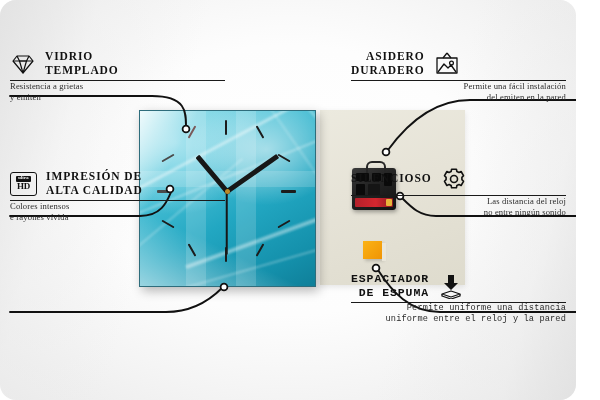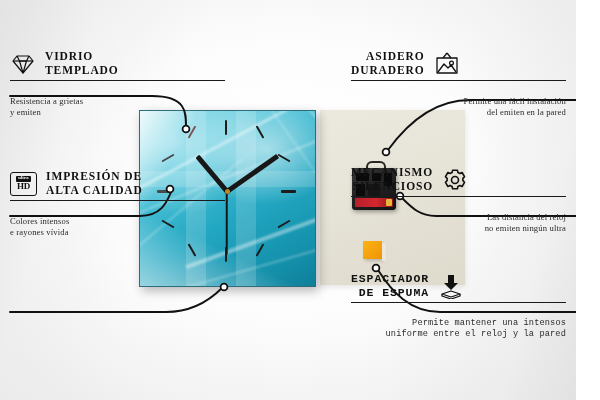--- a/index.html
+++ b/index.html
@@ -6,20 +6,21 @@
   body{
     width:600px;height:400px;overflow:hidden;
     font-family:"Liberation Serif", serif;
     background:#ffffff;
   }
   #stage{
     position:relative;width:576px;height:400px;overflow:hidden;
     background:
       radial-gradient(ellipse 420px 300px at 50% 45%, #ffffff 0%, #fdfdfd 45%, #f4f4f4 72%, #eaeaea 100%),
       linear-gradient(180deg,#f7f7f7 0%,#ffffff 30%,#fbfbfb 70%,#e8e8e8 100%);
+    border-radius: 16px;
   }
   #stage:before{
     content:"";position:absolute;left:0;top:0;width:600px;height:400px;
     background:linear-gradient(105deg, rgba(225,225,225,.85) 0%, rgba(236,236,236,.4) 14%,
       rgba(255,255,255,0) 30%, rgba(255,255,255,0) 68%, rgba(234,234,234,.45) 86%, rgba(222,222,222,.9) 100%);
     pointer-events:none;
   }
 
   
   #wires{position:absolute;left:0;top:0;width:600px;height:400px;}
@@ -84,21 +85,21 @@
   .feat.left{left:10px;text-align:left;}
   .feat.right{right:10px;text-align:right;}
   .feat-head{display:flex;align-items:center;gap:9px;}
   .feat.right .feat-head{}
   .feat-title{
     font-size:11.5px;line-height:13.5px;font-weight:bold;color:#111;
     letter-spacing:.9px;text-transform:uppercase;white-space:nowrap;
   }
   .rule{height:0;border-top:1px solid #1a1a1a;margin-top:3px;}
   .feat-desc{
-    font-size:8.6px;line-height:11px;color:#2b2b2b;margin-top:15px;letter-spacing:.15px;
+    font-size:8.6px;line-height:11px;color:#2b2b2b;margin-top:0;letter-spacing:.15px;
   }
   .ico{flex:0 0 auto;width:26px;height:26px;display:block;}
   .hd-badge{
     width:25px;height:22px;border:1.6px solid #111;border-radius:3px;
     display:flex;flex-direction:column;align-items:center;justify-content:center;
     line-height:1;flex:0 0 auto;
   }
   .hd-top{font-size:4.6px;font-weight:bold;background:#111;color:#fff;
     padding:.6px 2px;border-radius:1px;letter-spacing:.2px;}
   .hd-bot{font-size:9px;font-weight:bold;color:#111;letter-spacing:-.2px;margin-top:.5px;}
@@ -235,51 +236,50 @@
     <div class="rule"></div>
     <div class="feat-desc">
       <div>Permite una fácil instalación</div>
       <div>del emiten en la pared</div>
     </div>
   </div>
 
   <div class="feat right" style="top:166px;">
     <div class="feat-head">
       <div>
-        <div class="feat-title">MECANISMO</div>
         <div class="feat-title">SILENCIOSO</div>
       </div>
       <svg class="ico" viewBox="0 0 26 26">
         <g fill="none" stroke="#111" stroke-width="1.6" stroke-linejoin="round">
           <path d="M10.6,3.2 h4.8 l.5,2.3 2.1,1.0 2.1,-1.0 2.4,4.2 -1.6,1.7 0,2.2 1.6,1.7 -2.4,4.2 -2.1,-1.0 -2.1,1.0 -.5,2.3 h-4.8 l-.5,-2.3 -2.1,-1.0 -2.1,1.0 -2.4,-4.2 1.6,-1.7 0,-2.2 -1.6,-1.7 2.4,-4.2 2.1,1.0 2.1,-1.0 z"></path>
           <circle cx="13" cy="13" r="3.5"></circle>
         </g>
       </svg>
     </div>
     <div class="rule"></div>
     <div class="feat-desc">
       <div>Las distancia del reloj</div>
-      <div>no emiten ningún ultra</div>
+      <div>no entre ningún sonido</div>
     </div>
   </div>
 
   <div class="feat right" style="top:272px;font-family:Liberation Mono, monospace;">
     <div class="feat-head">
       <div>
         <div class="feat-title">ESPACIADOR</div>
         <div class="feat-title">DE ESPUMA</div>
       </div>
       <svg class="ico" viewBox="0 0 26 26">
         <g fill="none" stroke="#111" stroke-width="1.3" stroke-linejoin="round">
           <path d="M10,2 h6 v8 h4 l-7,7 -7,-7 h4 z" fill="#111" stroke="none"></path>
           <path d="M13,18 L22,21 L13,24 L4,21 Z"></path>
           <path d="M4,21 v2 l9,3 9,-3 v-2"></path>
         </g>
       </svg>
     </div>
     <div class="rule"></div>
     <div class="feat-desc">
-      <div>Permite mantener una intensos</div>
+      <div>Permite uniforme una distancia</div>
       <div>uniforme entre el reloj y la pared</div>
     </div>
   </div>
 
 </div>
 
 </body></html>

